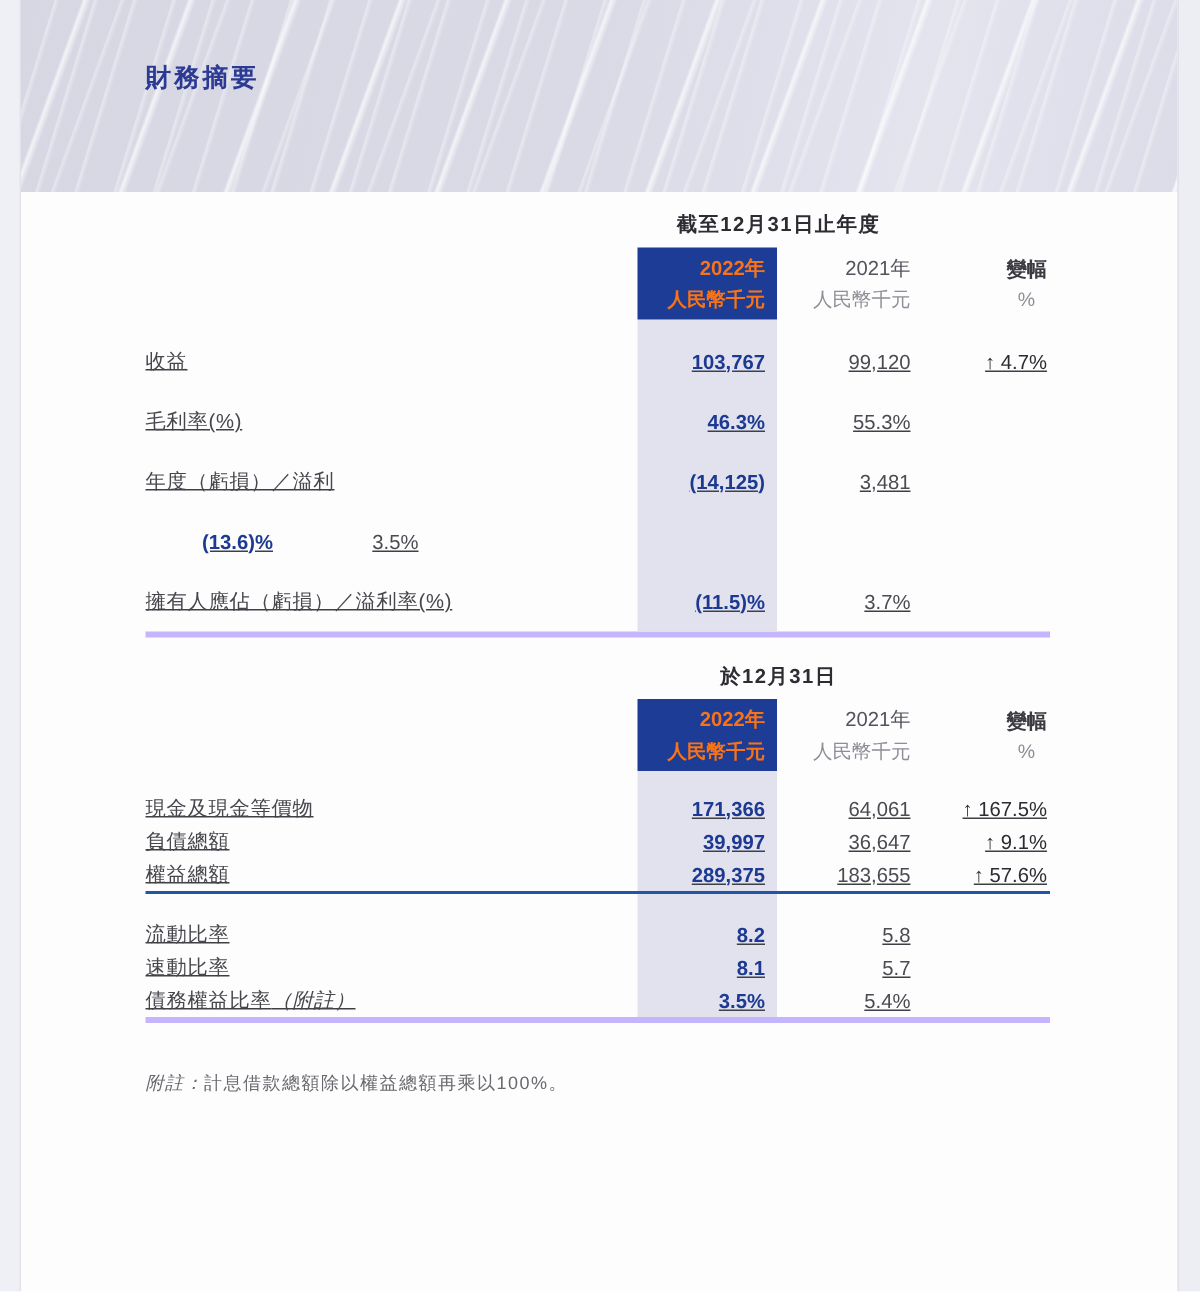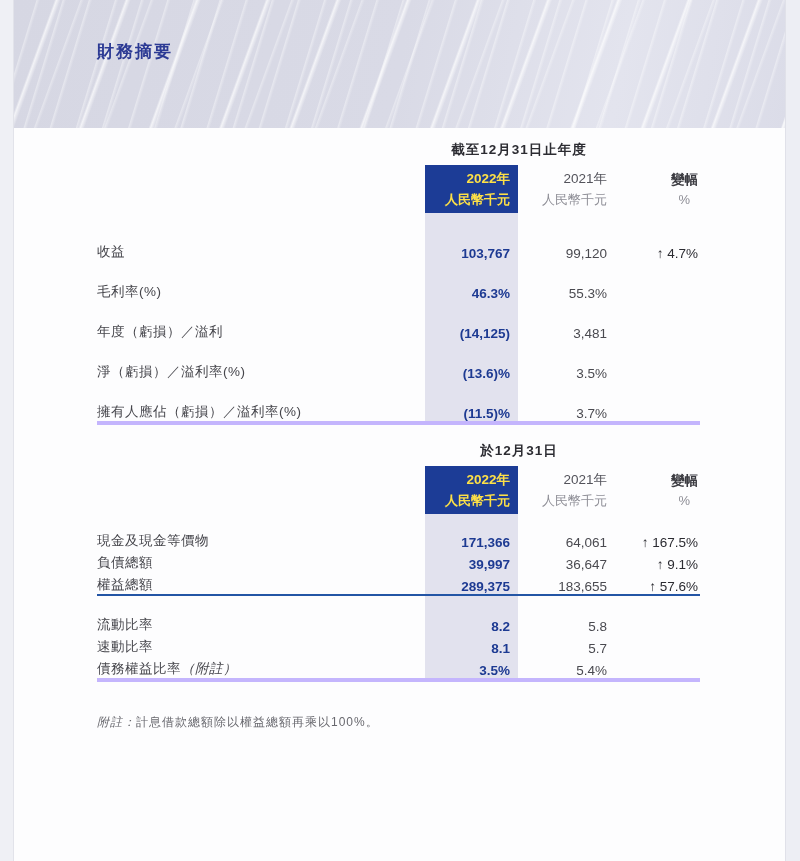--- a/index.html
+++ b/index.html
@@ -54,36 +54,36 @@
     font-weight:bold; font-size:13.5px; color:#2c2c32;
     letter-spacing:1px; line-height:19px; margin-bottom:6px;
   }
 
   .t-header { position:relative; z-index:1; display:flex; }
   .h-spacer { width:328px; }
   .h-cell {
     height:48px; display:flex; flex-direction:column;
     justify-content:center; gap:3px; text-align:right;
   }
-  .h-2022 { width:93px; background:#1c3c96; color:#fde047; padding-right:8px; }
+  .h-2022 { width:93px; background:#1c3c96; color:#f97316; padding-right:8px; }
   .h-2022 .l1 { font-size:13.5px; font-weight:bold; }
   .h-2022 .l2 { font-size:13px;   font-weight:bold; }
   .h-2021 { width:95px; padding-right:6px; }
   .h-2021 .l1 { font-size:13.5px; color:#53535b; }
   .h-2021 .l2 { font-size:13px;   color:#8e8e96; }
   .h-chg  { width:87px; padding-right:2px; }
   .h-chg .l1 { font-size:13.5px; font-weight:bold; color:#3b3b41; }
   .h-chg .l2 { font-size:13px;   color:#8e8e96; padding-right:8px; }
 
   .rows { position:relative; z-index:1; }
   .rows-t1 { padding-top:8px; }
   .rows-g1 { padding-top:14px; }
   .rows-g2 { padding-top:16px; }
 
-  .row { display:flex; align-items:flex-end; }
+  .row { display:flex; align-items:center;text-decoration:underline; }
   .rows-t1 .row { height:40px; }
   .tbl2 .row     { height:22px; }
 
   .c-label { flex:1; letter-spacing:.5px; color:#46464c; }
   .c { text-align:right; }
   .v2022 { width:93px; padding-right:8px; font-weight:bold; color:#1d3a92; }
   .v2021 { width:95px; padding-right:6px; color:#4a4a50;padding-left:16px; }
   .chg   { width:87px; padding-right:2px; color:#2b2b31; }
 
   .mid-rule { position:relative; z-index:2; height:0; border-top:2px solid #2355a5; }
@@ -137,21 +137,20 @@
         <div class="c v2021">55.3%</div>
         <div class="c chg"></div>
       </div>
       <div class="row">
         <div class="c-label">年度（虧損）／溢利</div>
         <div class="c v2022">(14,125)</div>
         <div class="c v2021">3,481</div>
         <div class="c chg"></div>
       </div>
       <div class="row">
-        <div class="c-label">淨（虧損）／溢利率(%)</div>
         <div class="c v2022">(13.6)%</div>
         <div class="c v2021">3.5%</div>
         <div class="c chg"></div>
       </div>
       <div class="row">
         <div class="c-label">擁有人應佔（虧損）／溢利率(%)</div>
         <div class="c v2022">(11.5)%</div>
         <div class="c v2021">3.7%</div>
         <div class="c chg"></div>
       </div>

